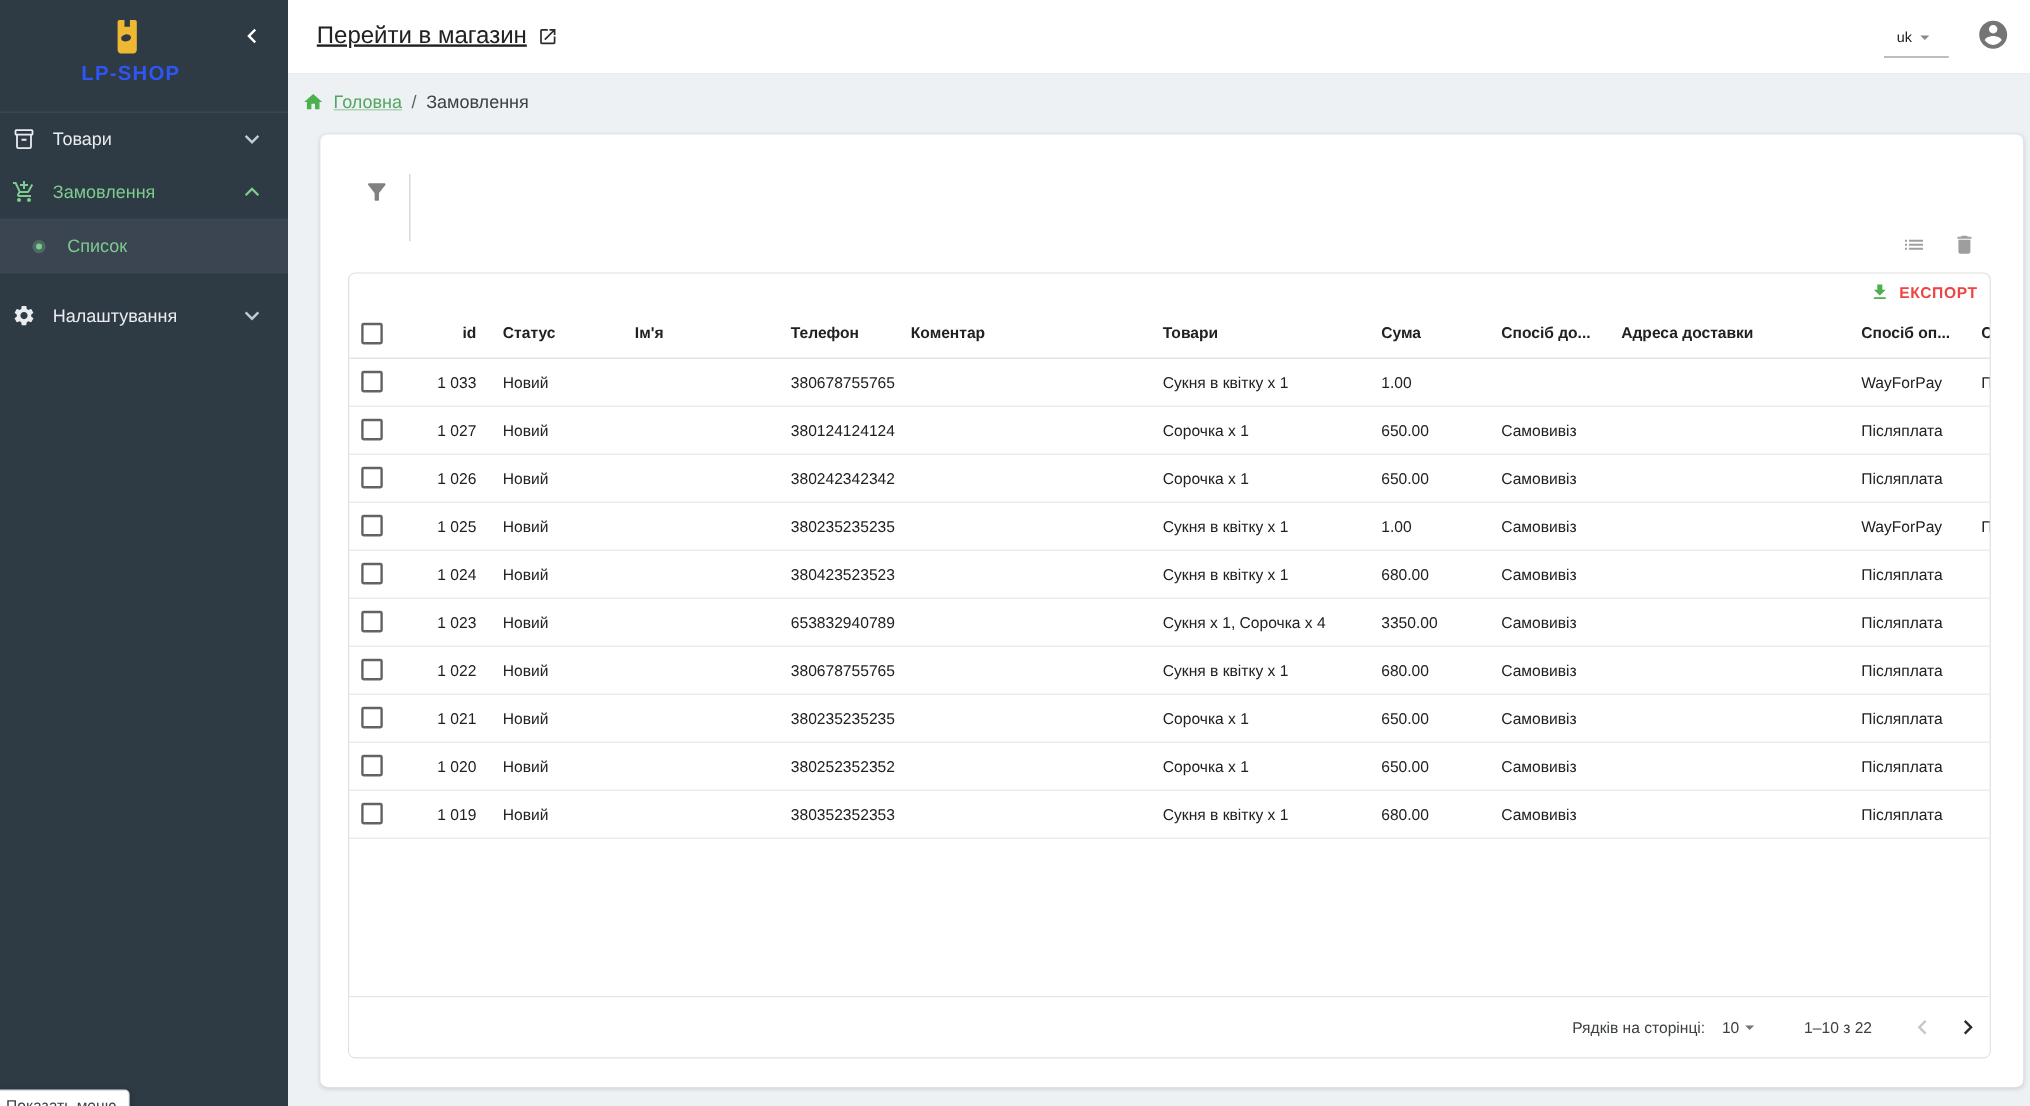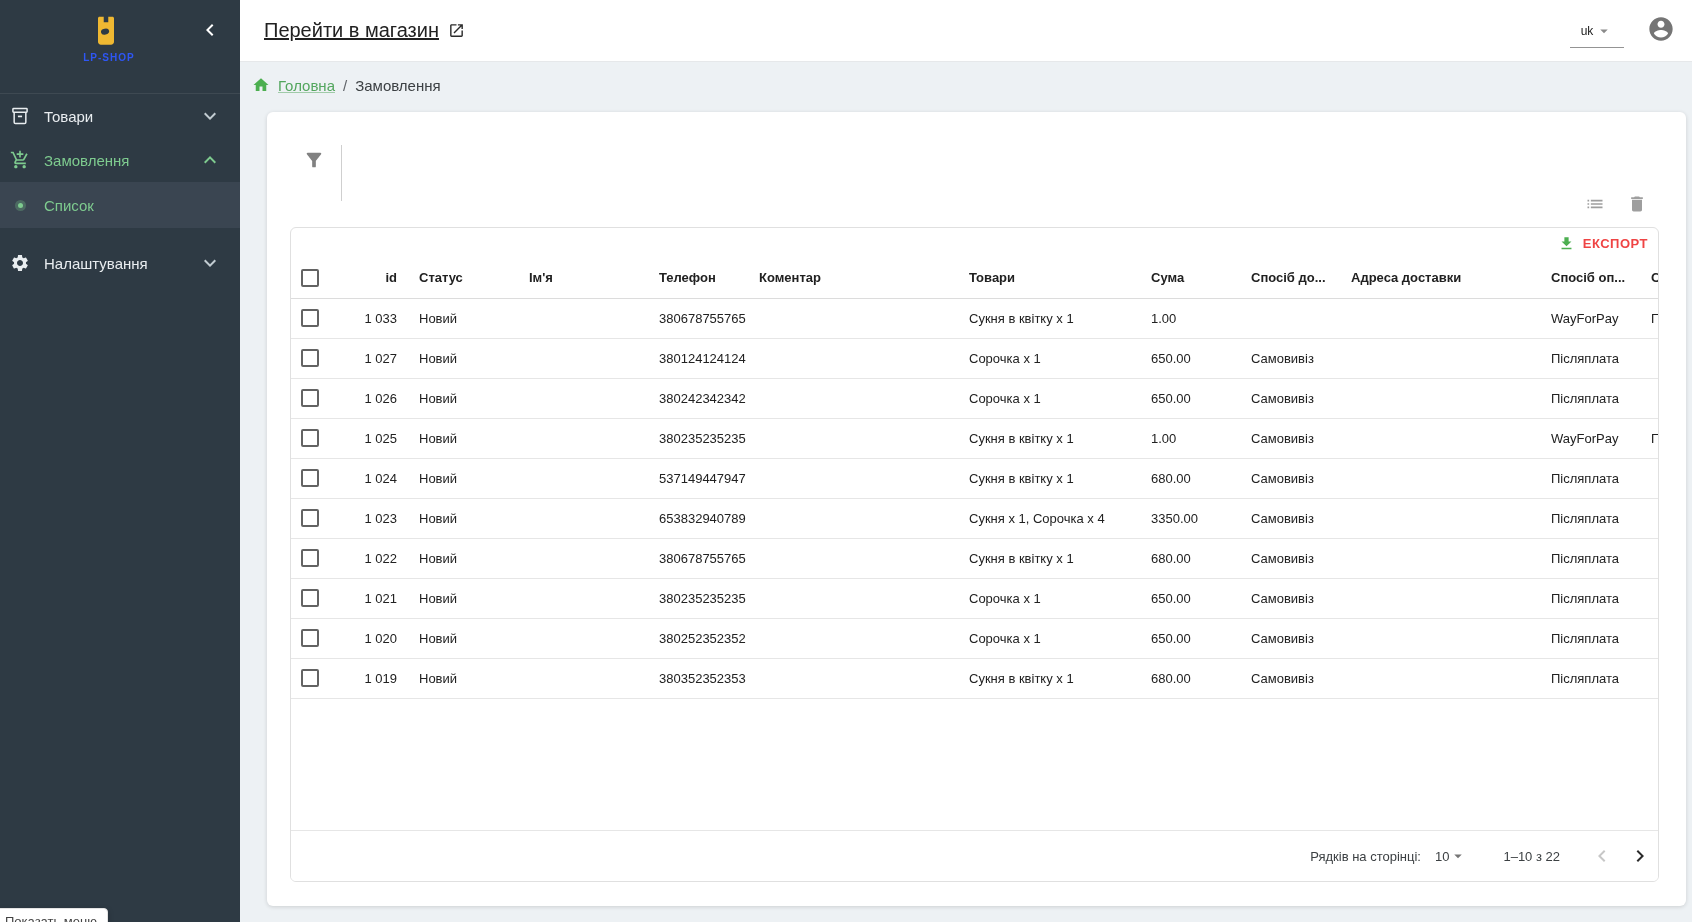--- a/index.html
+++ b/index.html
@@ -7,29 +7,29 @@
   .page {
     position:relative; width:1692px; height:922px; overflow:hidden;
     background:#edf1f4; font-family:"Liberation Sans", sans-serif;
     -webkit-font-smoothing:antialiased;
   }
   
   .sidebar { position:absolute; left:0; top:0; width:240px; height:922px; background:#2e3a44; z-index:2; }
   .logo-area { position:relative; height:94px; border-bottom:1px solid rgba(255,255,255,0.08); }
   .logo-bag { position:absolute; left:90px; top:13px; }
   .logo-text { position:absolute; left:0; top:52px; width:218px; text-align:center;
-    color:#2e56f5; font-weight:bold; font-size:10px; letter-spacing:1px; }
+    color:#2e56f5; font-weight:bold; font-size:17px; letter-spacing:1px; }
   .collapse-btn { position:absolute; right:18px; top:18px; width:24px; height:24px; cursor:pointer; }
   .menu { position:absolute; left:0; top:94px; width:240px; }
   .menu-item { position:relative; height:44px; display:flex; align-items:center; padding-left:8px; cursor:pointer; }
   .menu-item .mi-icon { width:24px; height:24px; display:flex; align-items:center; justify-content:center; }
   .menu-item .mi-label { margin-left:12px; font-size:15px; color:#e9edf0; }
   .menu-item .mi-chevron { position:absolute; right:18px; top:10px; width:24px; height:24px; }
   .menu-item.green .mi-label { color:#7ecb8f; }
-  .submenu-item { position:relative; height:46px; display:flex; align-items:center; padding-left:8px;
+  .submenu-item { position:relative; height:46px; display:flex; align-items:center; padding-left:20px;
     background:#3a4551; cursor:pointer; }
   .submenu-item .dot-wrap { width:24px; height:24px; display:flex; align-items:center; justify-content:center; }
   .dot-outer { width:11px; height:11px; border-radius:50%; background:rgba(126,203,143,0.28);
     display:flex; align-items:center; justify-content:center; }
   .dot-inner { width:5px; height:5px; border-radius:50%; background:#7ecb8f; }
   .submenu-item .mi-label { margin-left:12px; font-size:15px; color:#7ecb8f; }
   .menu-gap { height:13px; }
   
   .topbar { position:absolute; left:240px; top:0; width:1452px; height:62px; background:#fff;
     border-bottom:1px solid #e6e8ea; }
@@ -298,21 +298,21 @@
               <td class="col-delivery">Самовивіз</td>
               <td class="col-address"></td>
               <td class="col-payment">WayForPay</td>
               <td class="col-payment_status">Пі</td>
             </tr>
             <tr>
               <td class="col-select"><span class="checkbox"></span></td>
               <td class="col-id">1 024</td>
               <td class="col-status">Новий</td>
               <td class="col-name"></td>
-              <td class="col-phone">537149447947</td>
+              <td class="col-phone">380423523523</td>
               <td class="col-comment"></td>
               <td class="col-products">Сукня в квітку x 1</td>
               <td class="col-sum">680.00</td>
               <td class="col-delivery">Самовивіз</td>
               <td class="col-address"></td>
               <td class="col-payment">Післяплата</td>
               <td class="col-payment_status"></td>
             </tr>
             <tr>
               <td class="col-select"><span class="checkbox"></span></td>

